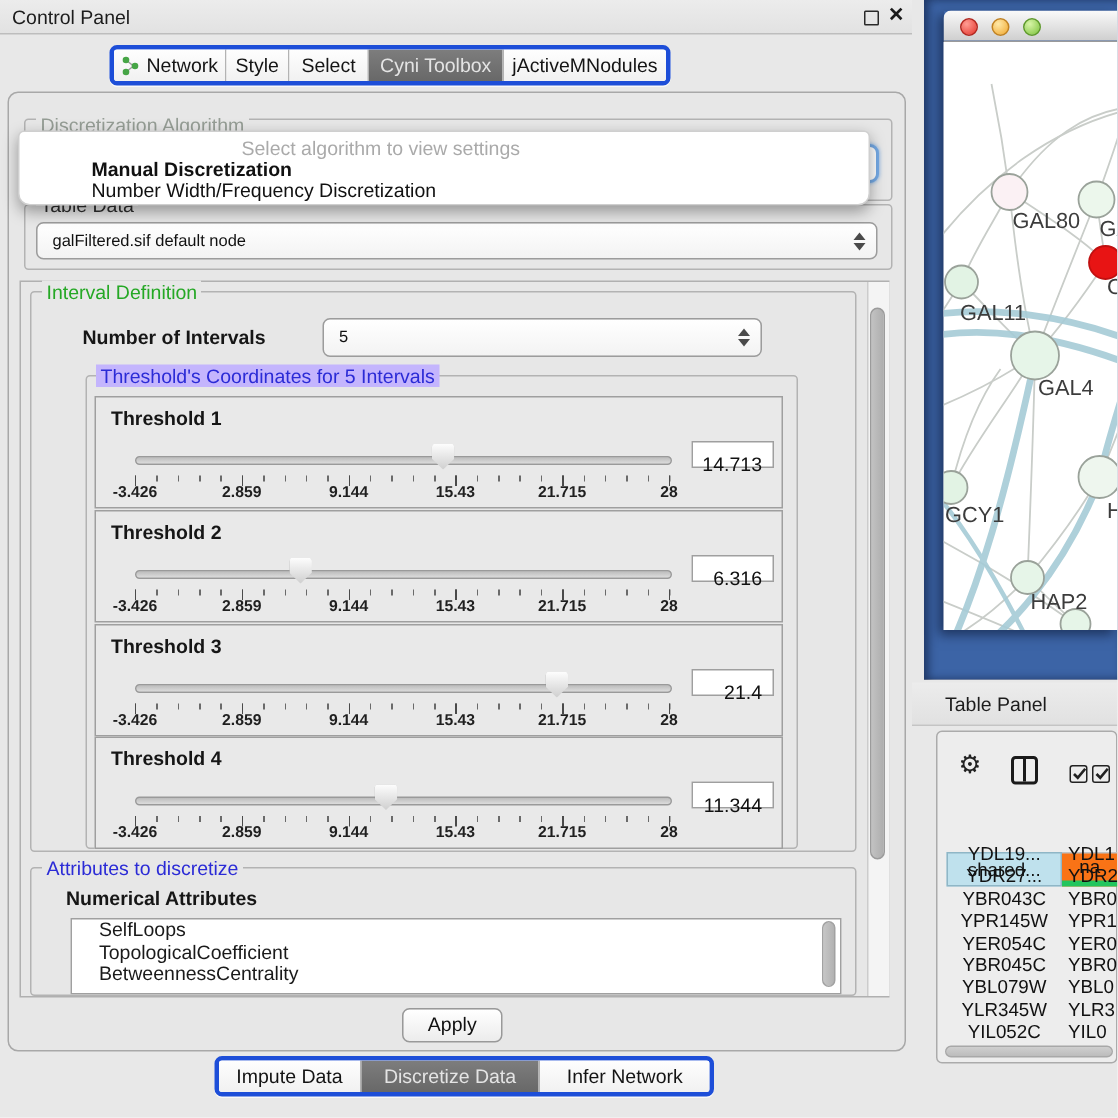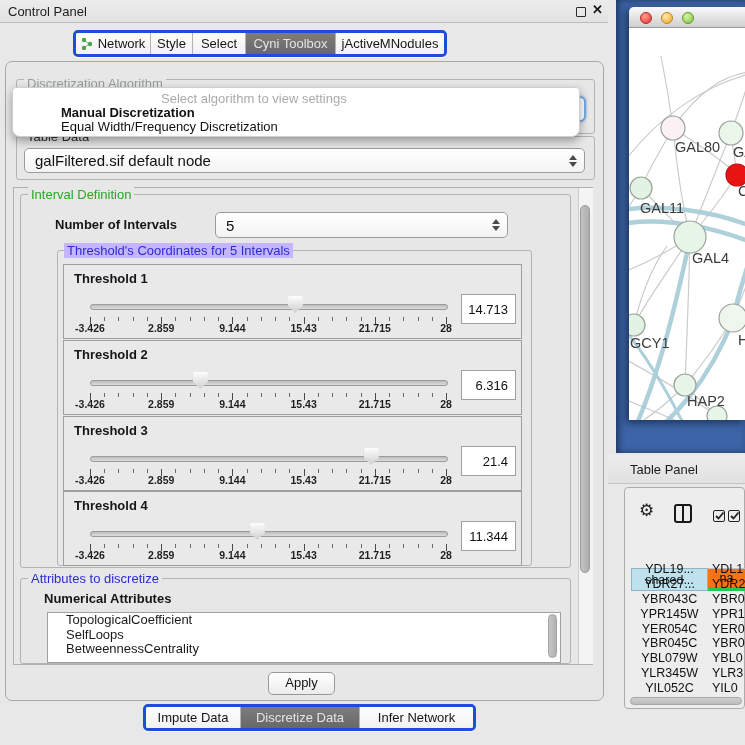--- a/index.html
+++ b/index.html
@@ -16,21 +16,21 @@
   .seg .s:last-child{border-right:none;}
   .seg .s.active{background:linear-gradient(#7d7d7d,#686868);color:#e4e4e4;}
   
   .outer-panel{left:5px;top:61px;width:597px;height:638px;border:1px solid #a8a8a8;border-radius:7px;background:#e7e7e7;}
   .group{position:absolute;border:1px solid #b3b3b3;border-radius:3px;}
   .gtitle{position:absolute;font-size:13px;background:#e7e7e7;padding:0 3px;white-space:nowrap;}
   .t-green{color:#25a825;}
   .t-blue{color:#2b2bd6;}
   .t-dim{color:#959d95;}
   .t-dark{color:#2e2e2e;}
-  .combo{position:absolute;background:linear-gradient(#ffffff,#f3f3f3);border:1px solid #9c9c9c;border-radius:5px;font-size:15px;color:#101010;display:flex;align-items:center;padding:0 22px 0 10px;box-sizing:border-box;text-align:right;}
+  .combo{position:absolute;background:linear-gradient(#ffffff,#f3f3f3);border:1px solid #9c9c9c;border-radius:5px;font-size:11px;color:#101010;display:flex;align-items:center;padding:0 22px 0 10px;box-sizing:border-box;text-align:right;}
   .spin{position:absolute;right:7px;top:50%;transform:translateY(-50%);display:flex;flex-direction:column;gap:2px;}
   .spin i{width:0;height:0;border-left:4px solid transparent;border-right:4px solid transparent;}
   .spin .up{border-bottom:5px solid #4a4a4a;}
   .spin .dn{border-top:5px solid #4a4a4a;}
   
   .combo-focus{left:24px;top:96px;width:562px;height:26px;border:2px solid #74a9e4;border-radius:6px;background:#fff;box-shadow:0 0 3px #74a9e4;box-sizing:border-box;z-index:1;}
   
   .popup{left:12px;top:87px;width:566px;height:48px;background:#fff;border:1px solid #cfcfcf;border-radius:4px 4px 8px 8px;box-shadow:0 4px 10px rgba(0,0,0,.35);z-index:5;}
   .popup .prompt{position:absolute;left:148px;top:3px;font-size:13px;color:#aaaaaa;}
   .popup .opt{position:absolute;left:2px;font-size:13px;color:#111;padding-left:46px;}
@@ -41,21 +41,21 @@
   .vsb-thumb{left:580px;top:205px;width:10px;height:368px;background:linear-gradient(90deg,#c2c2c2,#aeaeae);border:1px solid #9b9b9b;border-radius:5px;box-sizing:border-box;}
   
   .nint-label{left:55px;top:217px;font-size:13px;font-weight:bold;color:#161616;}
   .th-panel{position:absolute;left:63px;width:459px;height:75px;border:1px solid #9f9f9f;background:#e9e9e9;box-sizing:border-box;}
   .th-label{position:absolute;left:10px;top:6px;font-size:13px;font-weight:bold;color:#161616;}
   .track{position:absolute;left:26px;top:39px;width:356px;height:4px;background:linear-gradient(#bdbdbd,#dcdcdc);border:1px solid #9a9a9a;border-radius:3px;}
   .thumb{position:absolute;top:31px;width:15px;height:17px;background:linear-gradient(#fdfdfd,#cfcfcf);clip-path:polygon(8% 0,92% 0,100% 12%,100% 58%,50% 100%,0 58%,0 12%);filter:drop-shadow(0 0 1px #878787);}
   .ticks{position:absolute;left:26px;top:52px;width:357px;height:7px;background-image:repeating-linear-gradient(to right,#4a4a4a 0 1px,transparent 1px 71.2px),repeating-linear-gradient(to right,#6a6a6a 0 1px,transparent 1px 14.24px);background-size:357px 7px,357px 4px;background-repeat:no-repeat;background-position:0 0,0 0;}
   .scale{position:absolute;left:26px;top:57px;width:417px;height:12px;text-align:right;}
   .scale span{position:absolute;transform:translateX(-50%);font-size:10.5px;font-weight:bold;color:#1f1f1f;white-space:nowrap;}
-  .val{position:absolute;left:397px;top:29px;width:55px;height:30px;background:#fff;border:1px solid #9f9f9f;font-size:13px;color:#111;text-align:right;line-height:30px;padding-right:7px;box-sizing:border-box;}
+  .val{position:absolute;left:397px;top:29px;width:55px;height:18px;background:#fff;border:1px solid #9f9f9f;font-size:13px;color:#111;text-align:right;line-height:30px;padding-right:7px;box-sizing:border-box;}
   
   .attr-header{left:44px;top:591px;font-size:13px;font-weight:bold;color:#161616;}
   .attr-list{left:47px;top:612px;width:514px;height:51px;background:#fff;border:1px solid #a0a0a0;overflow:hidden;box-sizing:border-box;}
   .attr-list-items div{font-size:13px;color:#1a1a1a;line-height:14.5px;padding-left:18px;white-space:nowrap;}
   .attr-sb{left:548px;top:614px;width:9px;height:44px;background:linear-gradient(90deg,#c6c6c6,#b2b2b2);border:1px solid #a2a2a2;border-radius:5px;box-sizing:border-box;}
   
   .apply-btn{left:268px;top:672px;width:65px;height:21px;background:linear-gradient(#ffffff,#ececec);border:1px solid #999;border-radius:5px;font-size:13px;color:#111;text-align:center;line-height:20px;}
   
   .blue-block{left:616px;top:0;width:129px;height:453px;background:#3c64a6;box-shadow:inset 3px 0 6px rgba(10,20,50,.55);}
   .net-window{left:629px;top:7px;width:116px;height:413px;box-shadow:-3px 3px 7px rgba(8,16,40,.55);}
@@ -122,21 +122,21 @@
 
   <div class="abs outer-panel"></div>
 
   <div class="group" style="left:16px;top:79px;width:577px;height:53px;"></div>
   <span class="gtitle t-dim" style="left:24px;top:76px;">Discretization Algorithm</span>
   <div class="abs combo-focus"></div>
 
   <div class="abs popup">
     <span class="prompt">Select algorithm to view settings</span>
     <span class="opt b" style="top:17px;">Manual Discretization</span>
-    <span class="opt" style="top:31px;">Equal Width/Frequency Discretization</span>
+    <span class="opt" style="top:31px;">Number Width/Frequency Discretization</span>
   </div>
 
   <div class="group" style="left:16px;top:136px;width:577px;height:42px;"></div>
   <span class="gtitle t-dark" style="left:24px;top:129px;">Table Data</span>
   <div class="combo" style="left:24px;top:148px;width:561px;height:25px;">
     <span>galFiltered.sif default node</span>
     <span class="spin">
         <i class="up"></i>
         <i class="dn"></i>
       </span>
@@ -220,22 +220,22 @@
         <span style="left: 356px;">28</span>
       </div>
     <div class="val">11.344</div>
   </div>
 
   <div class="group" style="left:20px;top:578px;width:549px;height:84px;"></div>
   <span class="gtitle t-blue" style="left:28px;top:571px;">Attributes to discretize</span>
   <span class="abs attr-header">Numerical Attributes</span>
   <div class="abs attr-list">
     <div class="attr-list-items">
+        <div>SelfLoops</div>
         <div>TopologicalCoefficient</div>
-        <div>SelfLoops</div>
         <div>BetweennessCentrality</div>
       </div>
   </div>
   <div class="abs attr-sb"></div>
 
   <div class="abs apply-btn">Apply</div>
 
   <div class="seg" style="left:143px;top:704px;">
     <div class="s" style="width:95px">
         <span>Impute Data</span>

